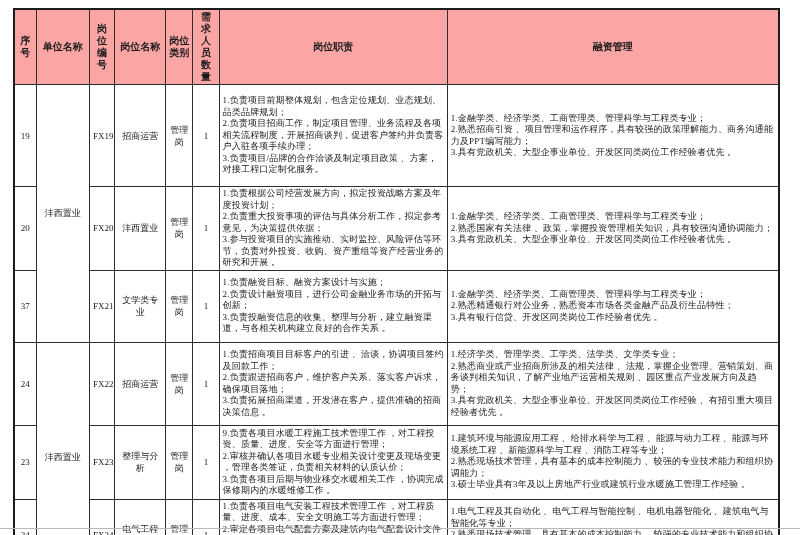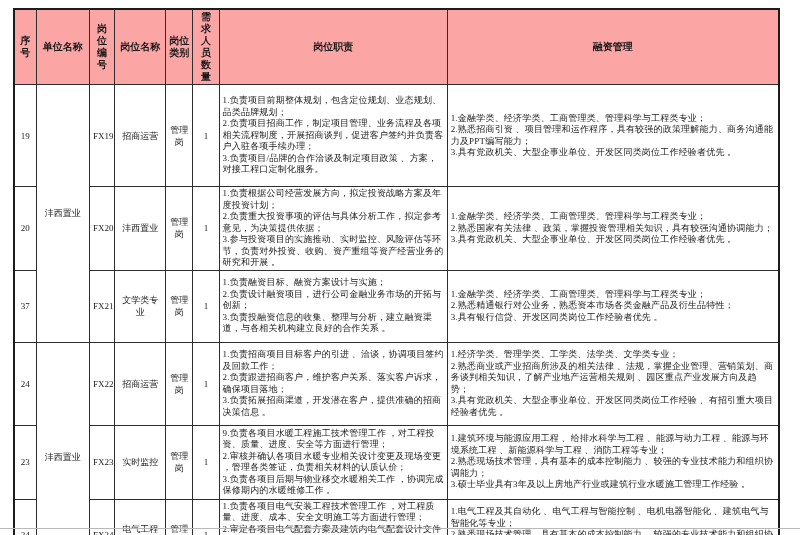--- a/index.html
+++ b/index.html
@@ -156,21 +156,21 @@
 2.负责跟进招商客户，维护客户关系、落实客户诉求，确保项目落地；
 3.负责拓展招商渠道，开发潜在客户，提供准确的招商决策信息 。</td>
       <td class="long">1.经济学类、管理学类、工学类、法学类、文学类专业；
 2.熟悉商业或产业招商所涉及的相关法律 、法规，掌握企业管理、营销策划、商务谈判相关知识，了解产业地产运营相关规则 、园区重点产业发展方向及趋势；
 3.具有党政机关、大型企事业单位、开发区同类岗位工作经验 、有招引重大项目经验者优先 。</td>
     </tr>
 
     <tr class="r23">
       <td class="c">23</td>
       <td class="c">FX23</td>
-      <td class="c">实时监控</td>
+      <td class="c">整理与分析</td>
       <td class="c">管理岗</td>
       <td class="c">1</td>
       <td class="long">9.负责各项目水暖工程施工技术管理工作 ，对工程投资、质量、进度、安全等方面进行管理；
 2.审核并确认各项目水暖专业相关设计变更及现场变更 ，管理各类签证，负责相关材料的认质认价；
 3.负责各项目后期与物业移交水暖相关工作 ，协调完成保修期内的水暖维修工作 。</td>
       <td class="long">1.建筑环境与能源应用工程 、给排水科学与工程 、能源与动力工程 、能源与环境系统工程 、新能源科学与工程 、消防工程等专业；
 2.熟悉现场技术管理，具有基本的成本控制能力 、较强的专业技术能力和组织协调能力；
 3.硕士毕业具有3年及以上房地产行业或建筑行业水暖施工管理工作经验 。</td>
     </tr>
 

